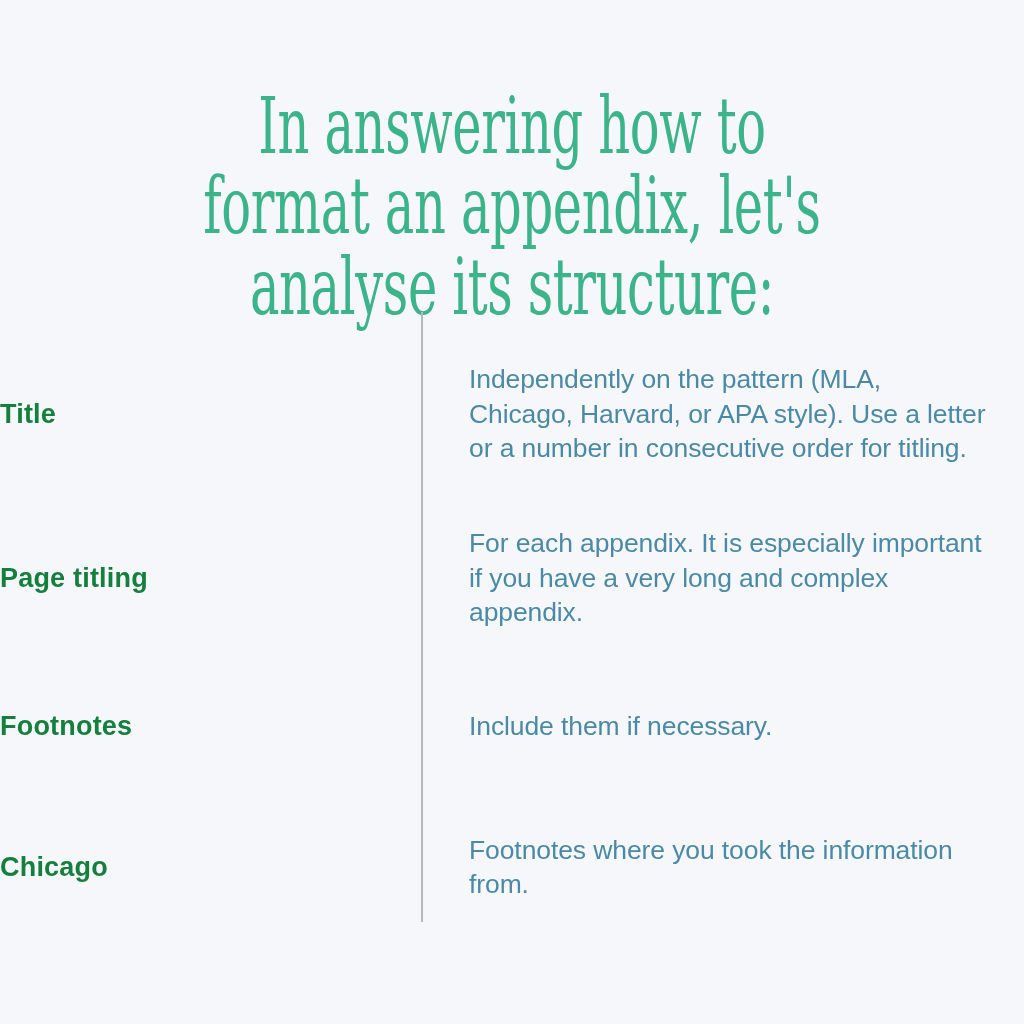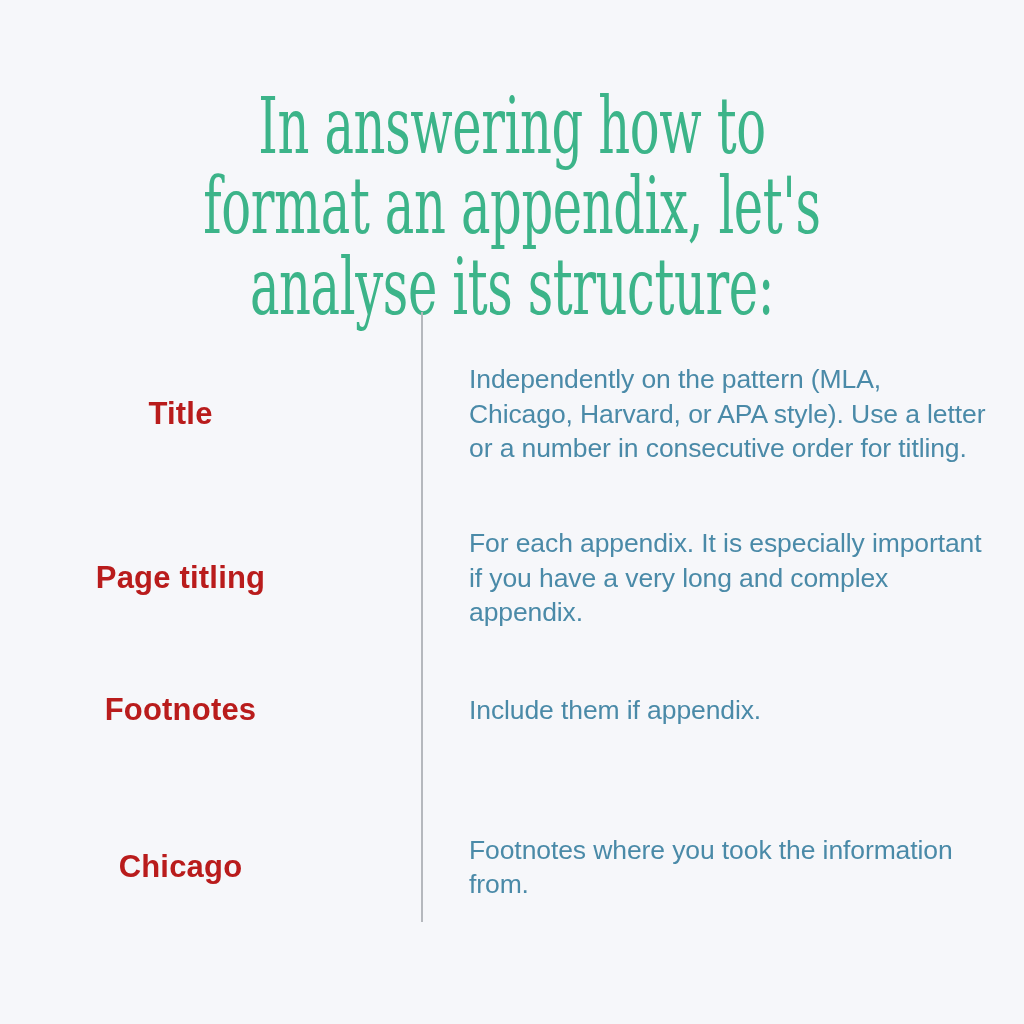--- a/index.html
+++ b/index.html
@@ -72,32 +72,32 @@
     position: absolute;
     left: 0;
     width: 1024px;
     display: flex;
     align-items: center;
   }
 
   
   .row-0 { top: 22px;  height: 160px; }
   .row-1 { top: 206px; height: 120px; }
-  .row-2 { top: 368px; height: 60px;  }
+  .row-2 { top: 384px; height: 60px;  }
   .row-3 { top: 505px; height: 100px; }
 
   .cell-label {
     width: 421px;
     box-sizing: border-box;
     padding-right: 60px;
-    text-align: center;
-    color: #b91c1c;
+    text-align: left;
+    color: #15803d;
     font-family: "Liberation Sans", sans-serif;
     font-weight: bold;
-    font-size: 31px;
+    font-size: 27px;
     line-height: 36px;
     letter-spacing: 0.2px;
   }
 
   .cell-body {
     width: 603px;
     box-sizing: border-box;
     padding-left: 48px;
     padding-right: 38px;
     text-align: left;
@@ -129,21 +129,21 @@
         <div class="cell-body">Independently on the pattern (MLA, Chicago, Harvard, or APA style). Use a letter or a number in consecutive order for titling.</div>
       </div>
 
       <div class="row row-1">
         <div class="cell-label">Page titling</div>
         <div class="cell-body">For each appendix. It is especially important if you have a very long and complex appendix.</div>
       </div>
 
       <div class="row row-2">
         <div class="cell-label">Footnotes</div>
-        <div class="cell-body">Include them if appendix.</div>
+        <div class="cell-body">Include them if necessary.</div>
       </div>
 
       <div class="row row-3">
         <div class="cell-label">Chicago</div>
         <div class="cell-body">Footnotes where you took the information from.</div>
       </div>
 
     </div>
   </div>
 </div>

